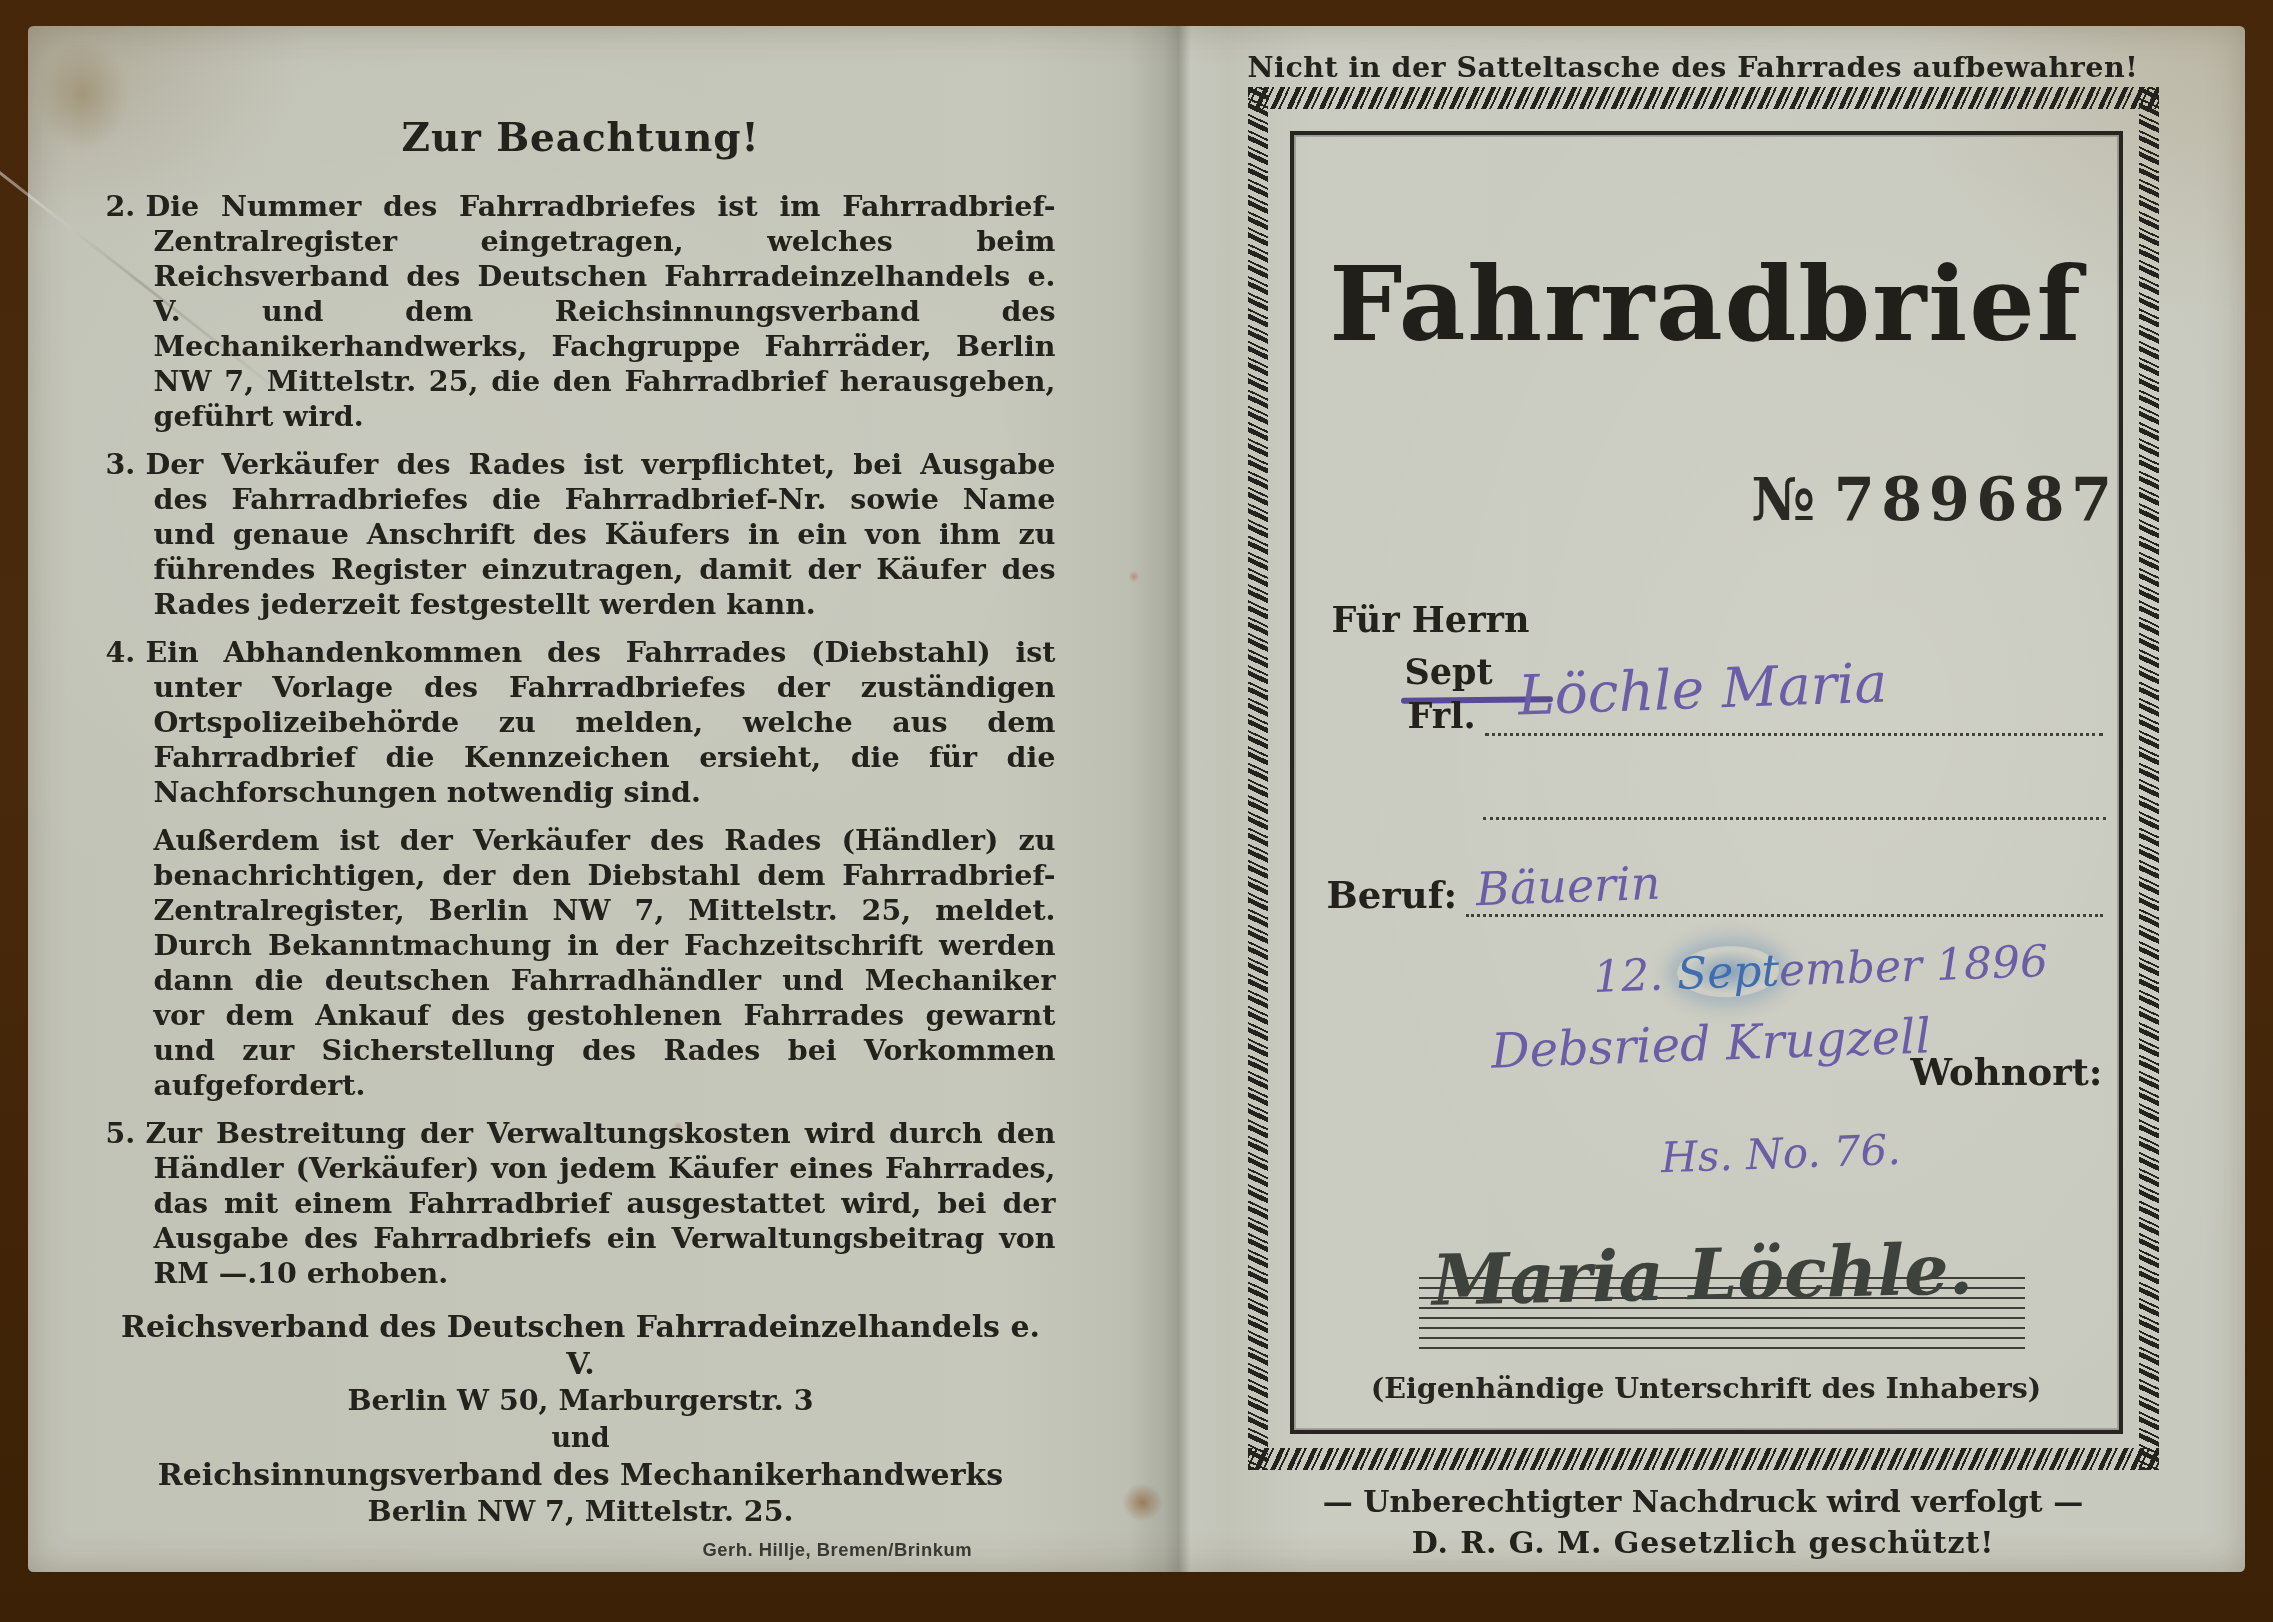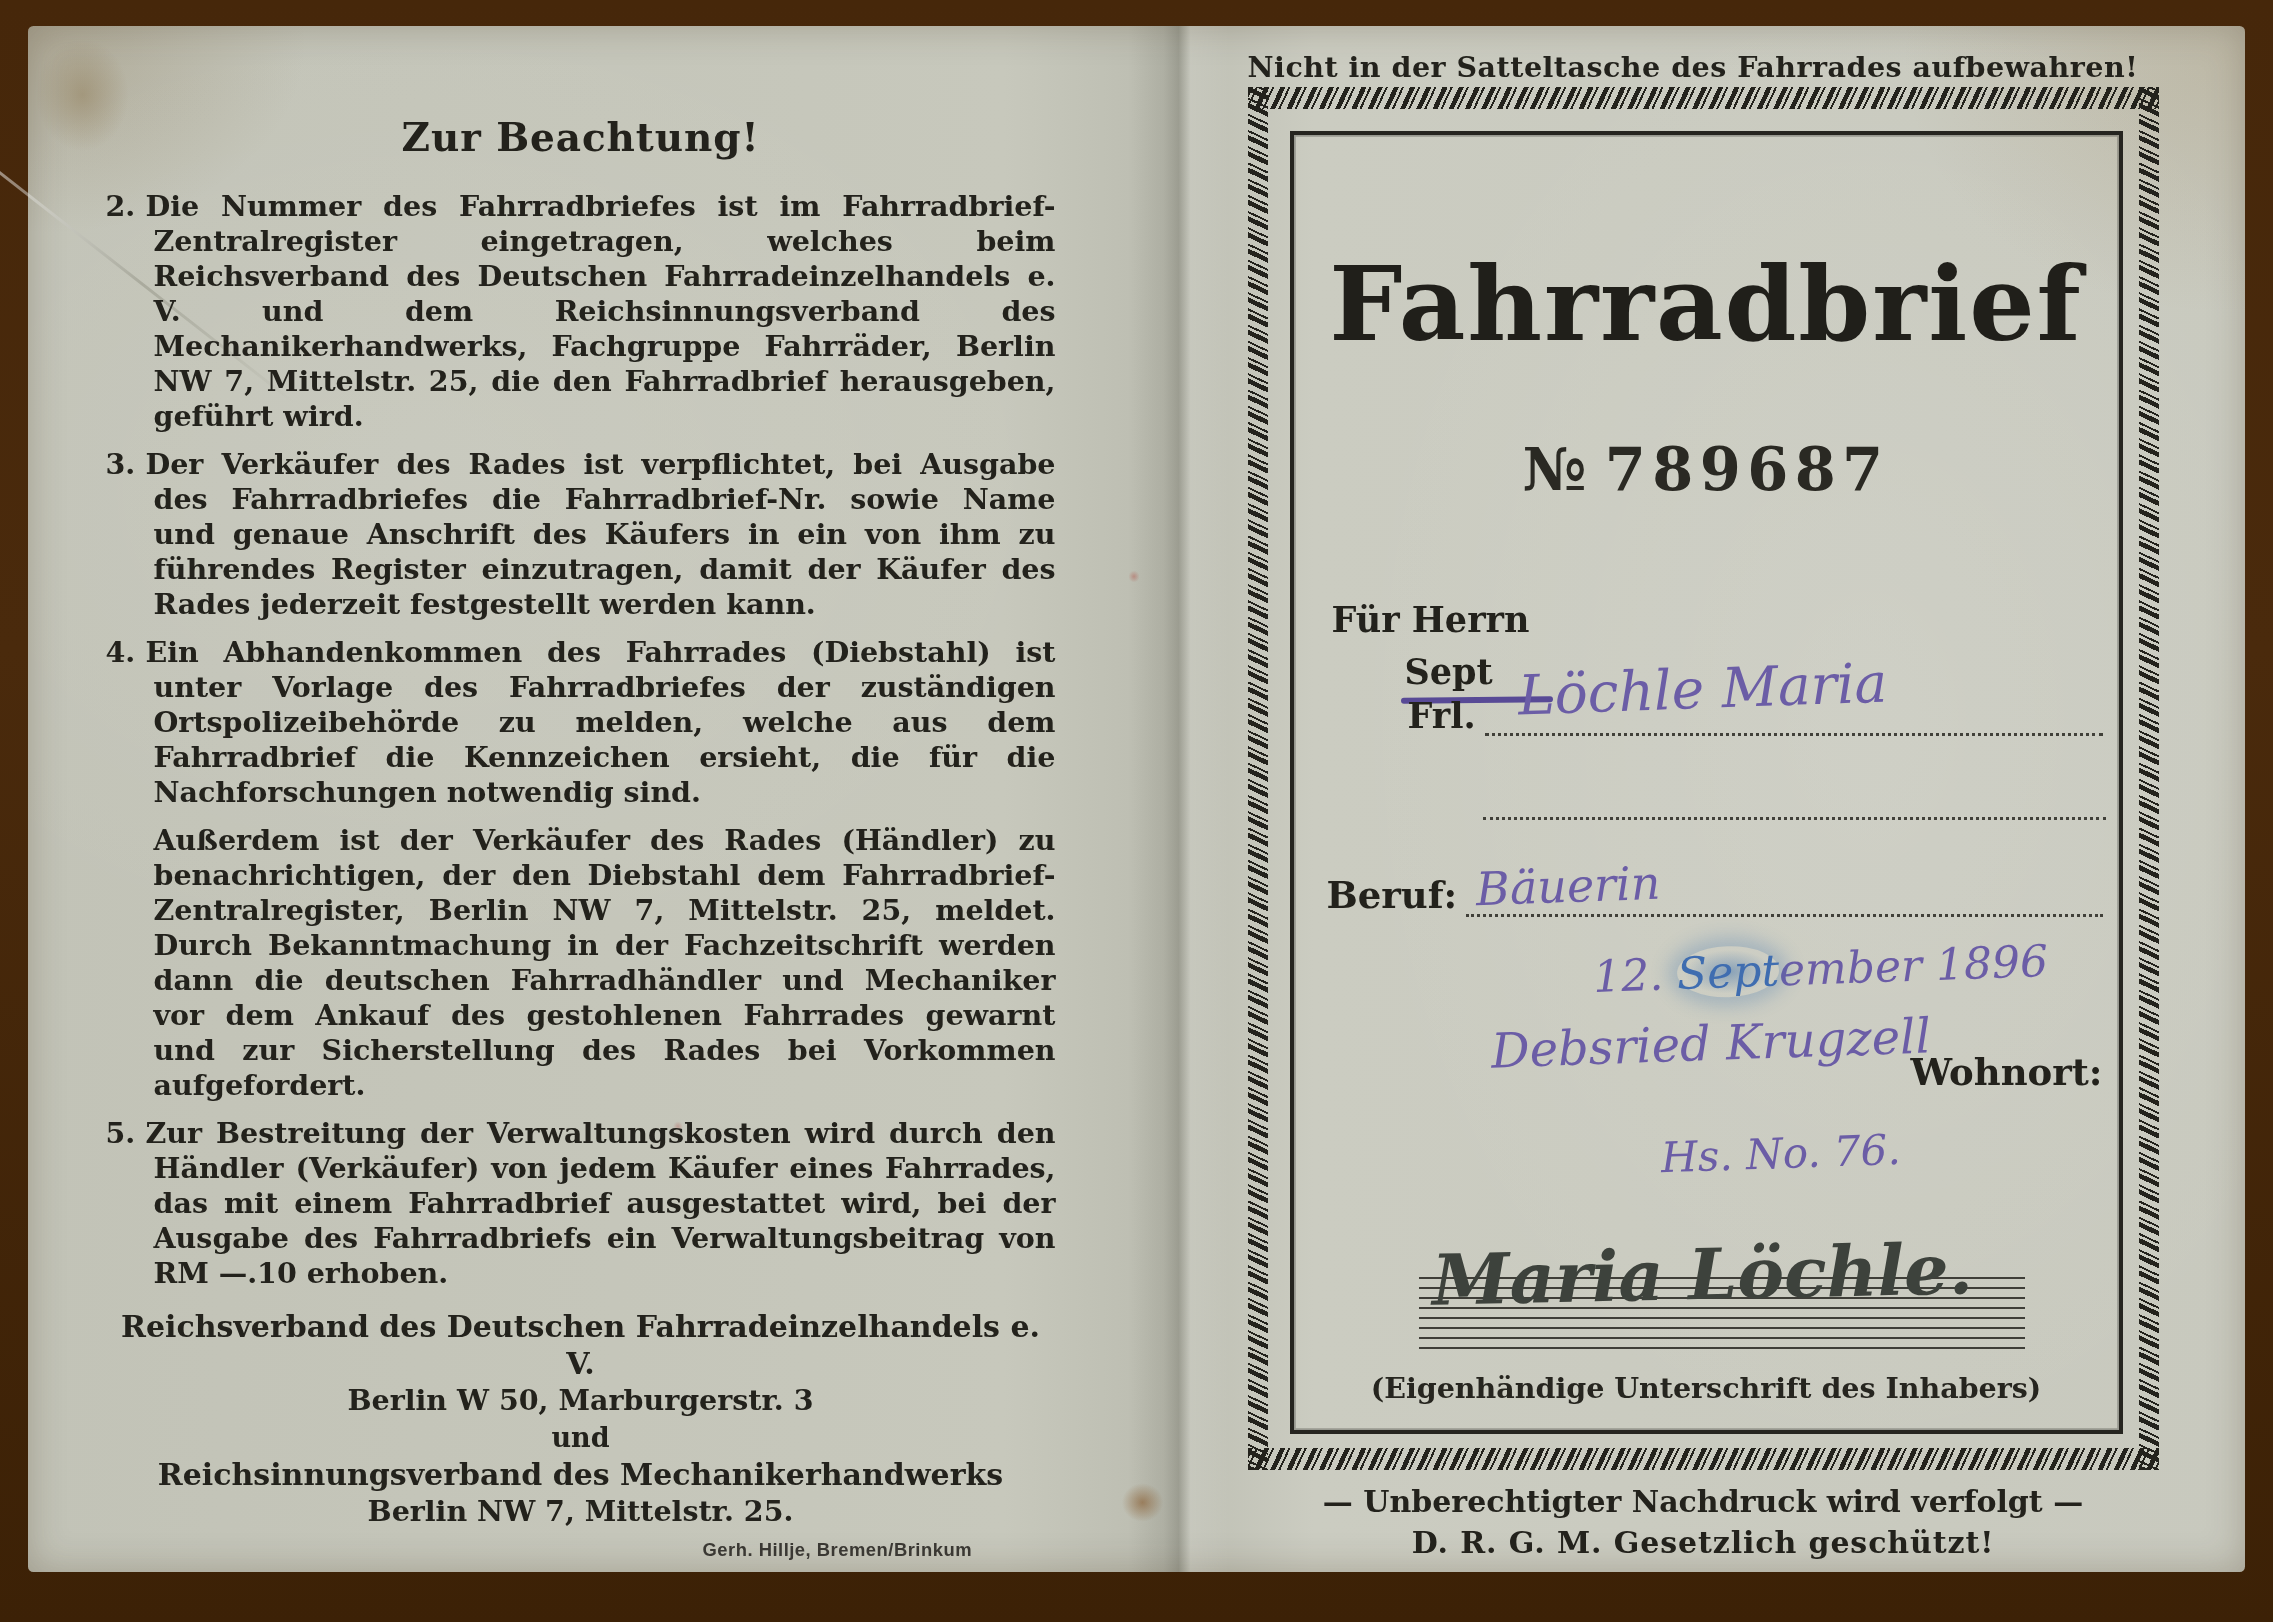--- a/index.html
+++ b/index.html
@@ -87,21 +87,21 @@
     position:absolute;left:1262px;top:105px;width:825px;height:1295px;
     border:4.6px solid #262520;
     box-shadow: inset 0 0 0 1.8px rgba(38,37,32,.30);
     color:#23221c;
   }
   .cb-title{
     position:absolute;left:0;top:108px;width:100%;margin:0;text-align:center;
     font-size:103px;font-weight:bold;letter-spacing:1.8px;color:#201f1a;
   }
   .cb-number{
-    position:absolute;left:0;top:300px;width:100%;text-align:center;
+    position:absolute;left:0;top:330px;width:100%;text-align:right;
     font-size:59px;font-weight:bold;letter-spacing:6.4px;color:#2a2923;
   }
   .cb-number .no-sign{letter-spacing:1.8px;margin-right:16.5px;}
 
   .flabel{font-size:37px;font-weight:bold;white-space:nowrap;}
   .fuer1{position:absolute;left:38px;top:464px;font-size:35px;font-weight:bold;}
   .fuer2{position:absolute;left:111px;top:516px;font-size:35px;font-weight:bold;}
   .frau-underline{position:absolute;left:107px;top:562px;width:152px;height:6.4px;background:#584a96;border-radius:3.7px;transform:rotate(-.6deg);}
   .row{position:absolute;display:flex;align-items:flex-end;}
   .row .dots{flex:1;border-bottom:3.7px dotted rgba(40,39,33,.85);height:100%;margin-left:9.2px;}

